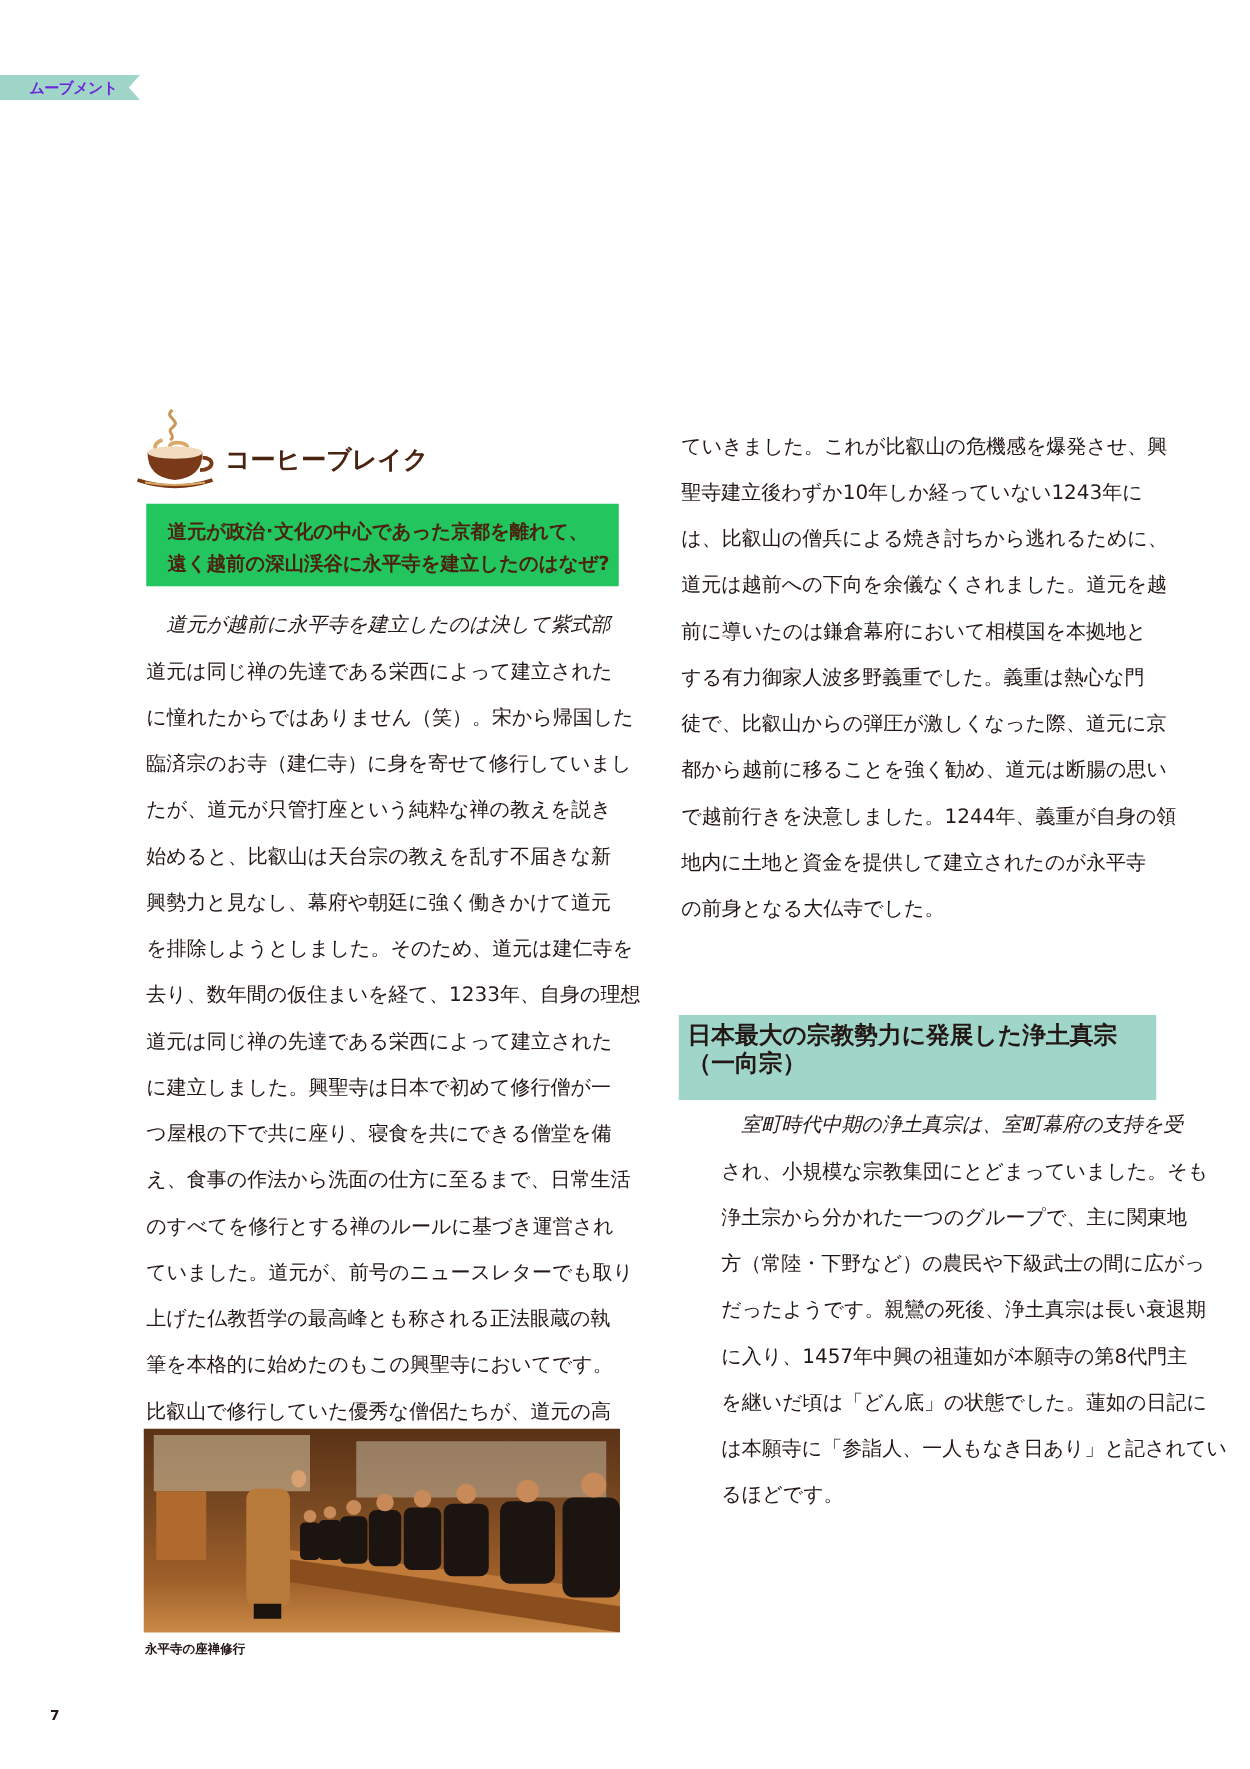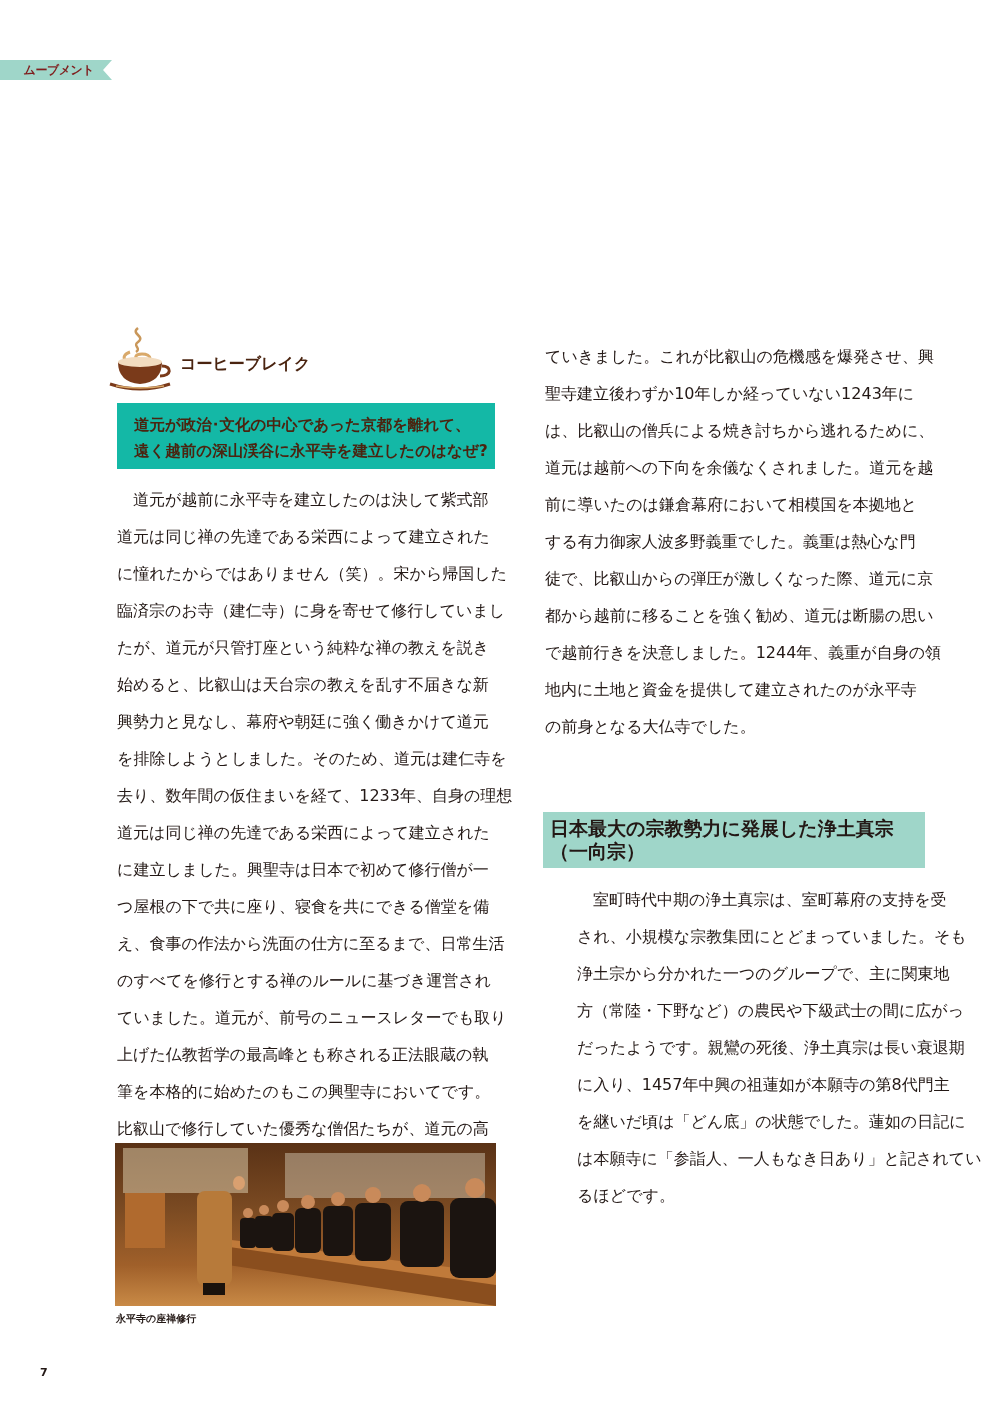--- a/index.html
+++ b/index.html
@@ -7,45 +7,45 @@
     width:1000px; height:1415px; position:relative; background:#ffffff;
     font-family: "DejaVu Sans", "Liberation Sans", sans-serif;
     color:#231815; overflow:hidden;
   }
   .tag {
     position:absolute; left:0; top:60px; width:112px; height:20px;
     background:#9fd6c9;
     clip-path: polygon(0 0, 100% 0, 92% 50%, 100% 100%, 0 100%);
   }
   .tag span {
-    position:absolute; right:18px; top:2px; font-size:12px; font-weight:bold; color:#7f1d1d;
+    position:absolute; right:18px; top:2px; font-size:12px; font-weight:bold; color:#6d28d9;
     letter-spacing:-0.5px;
   }
   .coffee-icon { position:absolute; left:108px; top:326px; width:66px; height:66px; }
   .coffee-title {
-    position:absolute; left:180px; top:354px; font-size:16px; font-weight:bold; color:#4a2410;
+    position:absolute; left:180px; top:354px; font-size:20px; font-weight:bold; color:#4a2410;
     letter-spacing:0px;
   }
   .question-box {
-    position:absolute; left:117px; top:403px; width:378px; height:66px; background:#14b8a6;
+    position:absolute; left:117px; top:403px; width:378px; height:66px; background:#22c55e;
   }
   .question-box .q {
     position:absolute; left:17px; font-size:15.5px; font-weight:bold; color:#4a2410; white-space:nowrap;
   }
   .q1 { top:12px; } .q2 { top:38px; }
   .col {
     position:absolute; font-size:16px; line-height:37px; color:#231815;
   }
   .col .line { display:block; white-space:nowrap; height:37px; }
   .col-left { left:117px; top:481px; width:380px; }
   .col-right-a { left:545px; top:338px; width:385px; }
   .col-right-b { left:545px; top:881px; width:385px;margin-left:32px; }
-  .indent { padding-left:16px; }
+  .indent { padding-left:16px;font-style:italic; }
   .section-head {
-    position:absolute; left:543px; top:812px; width:382px; height:56px; background:#9fd6c9;
+    position:absolute; left:543px; top:812px; width:382px; height:68px; background:#9fd6c9;
   }
   .section-head span {
     position:absolute; left:7px; font-size:19px; font-weight:bold; color:#231815; white-space:nowrap; line-height:22px;
   }
   .sh1 { top:5px; } .sh2 { top:28px; }
   .photo {
     position:absolute; left:115px; top:1143px; width:381px; height:163px; overflow:hidden;
     background:linear-gradient(180deg,#5a3216 0%,#7a4a22 40%,#a0602a 75%,#c98a46 100%);
   }
   .photo-caption {

